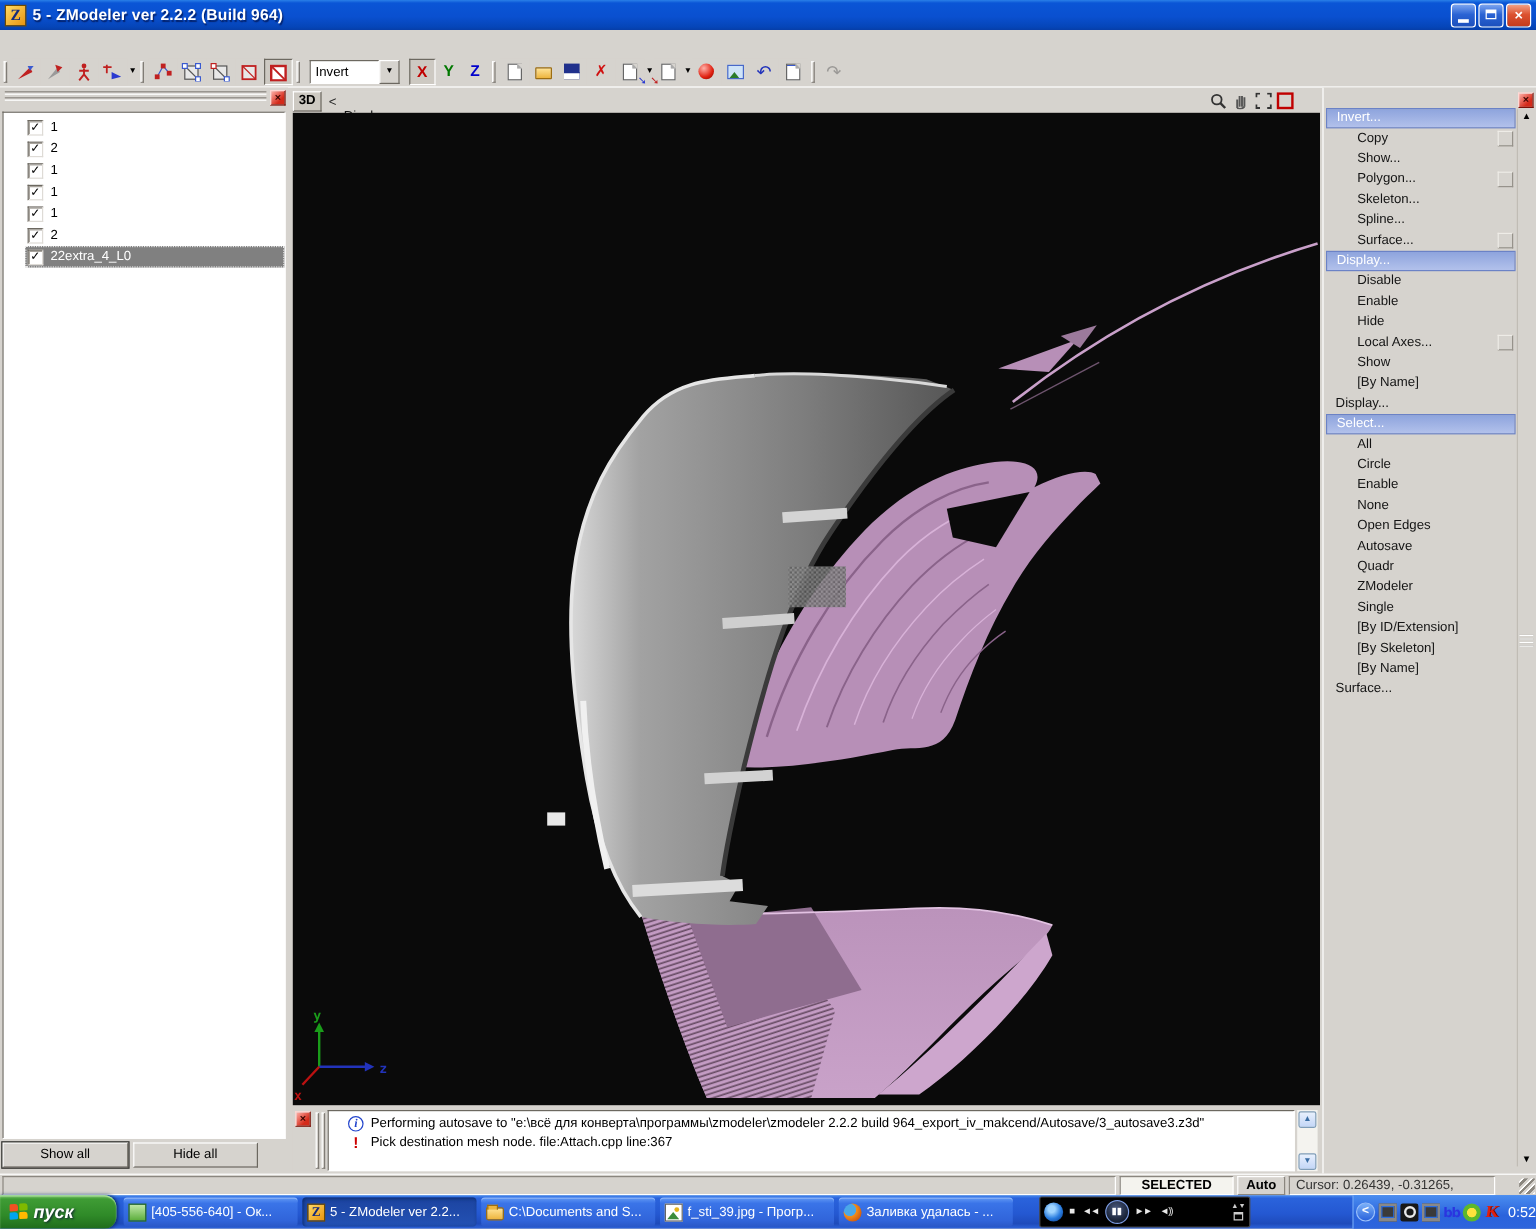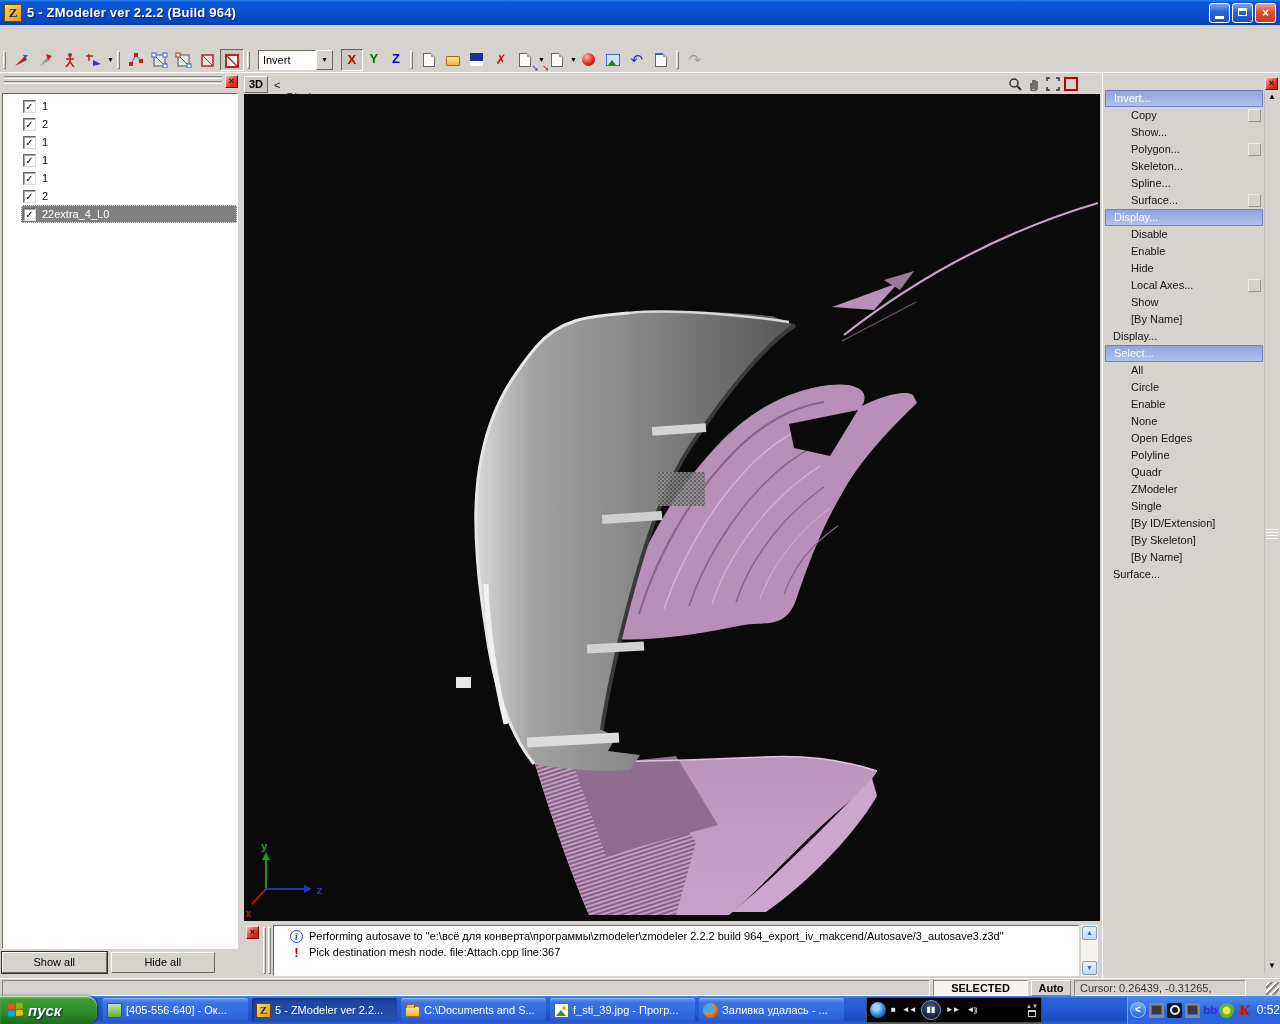--- a/index.html
+++ b/index.html
@@ -555,21 +555,21 @@
       <div class="ritem"><span>Local Axes...</span><span class="optbox"></span></div>
       <div class="ritem"><span>Show</span></div>
       <div class="ritem"><span>[By Name]</span></div>
       <div class="ritem top"><span>Display...</span></div>
       <div class="ritem top hl"><span>Select...</span></div>
       <div class="ritem"><span>All</span></div>
       <div class="ritem"><span>Circle</span></div>
       <div class="ritem"><span>Enable</span></div>
       <div class="ritem"><span>None</span></div>
       <div class="ritem"><span>Open Edges</span></div>
-      <div class="ritem"><span>Polyline</span></div>
+      <div class="ritem"><span>Autosave</span></div>
       <div class="ritem"><span>Quadr</span></div>
       <div class="ritem"><span>ZModeler</span></div>
       <div class="ritem"><span>Single</span></div>
       <div class="ritem"><span>[By ID/Extension]</span></div>
       <div class="ritem"><span>[By Skeleton]</span></div>
       <div class="ritem"><span>[By Name]</span></div>
       <div class="ritem top"><span>Surface...</span></div>
     </div>
     <div id="right-scroll">
       <div class="rs-arrow">▲</div>

